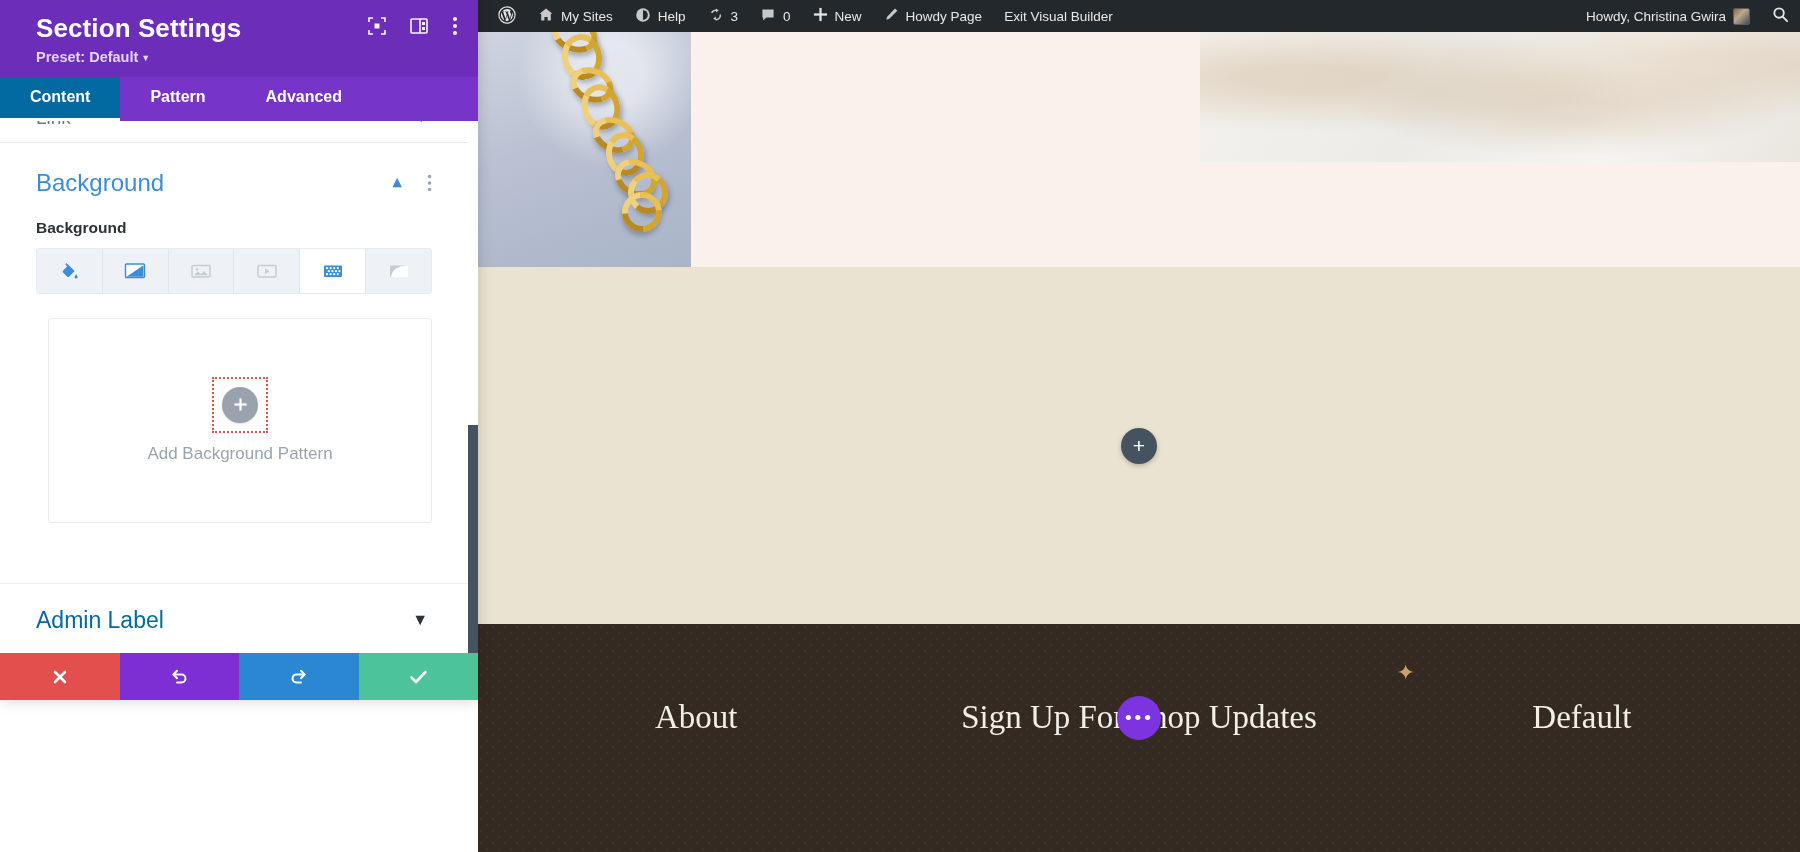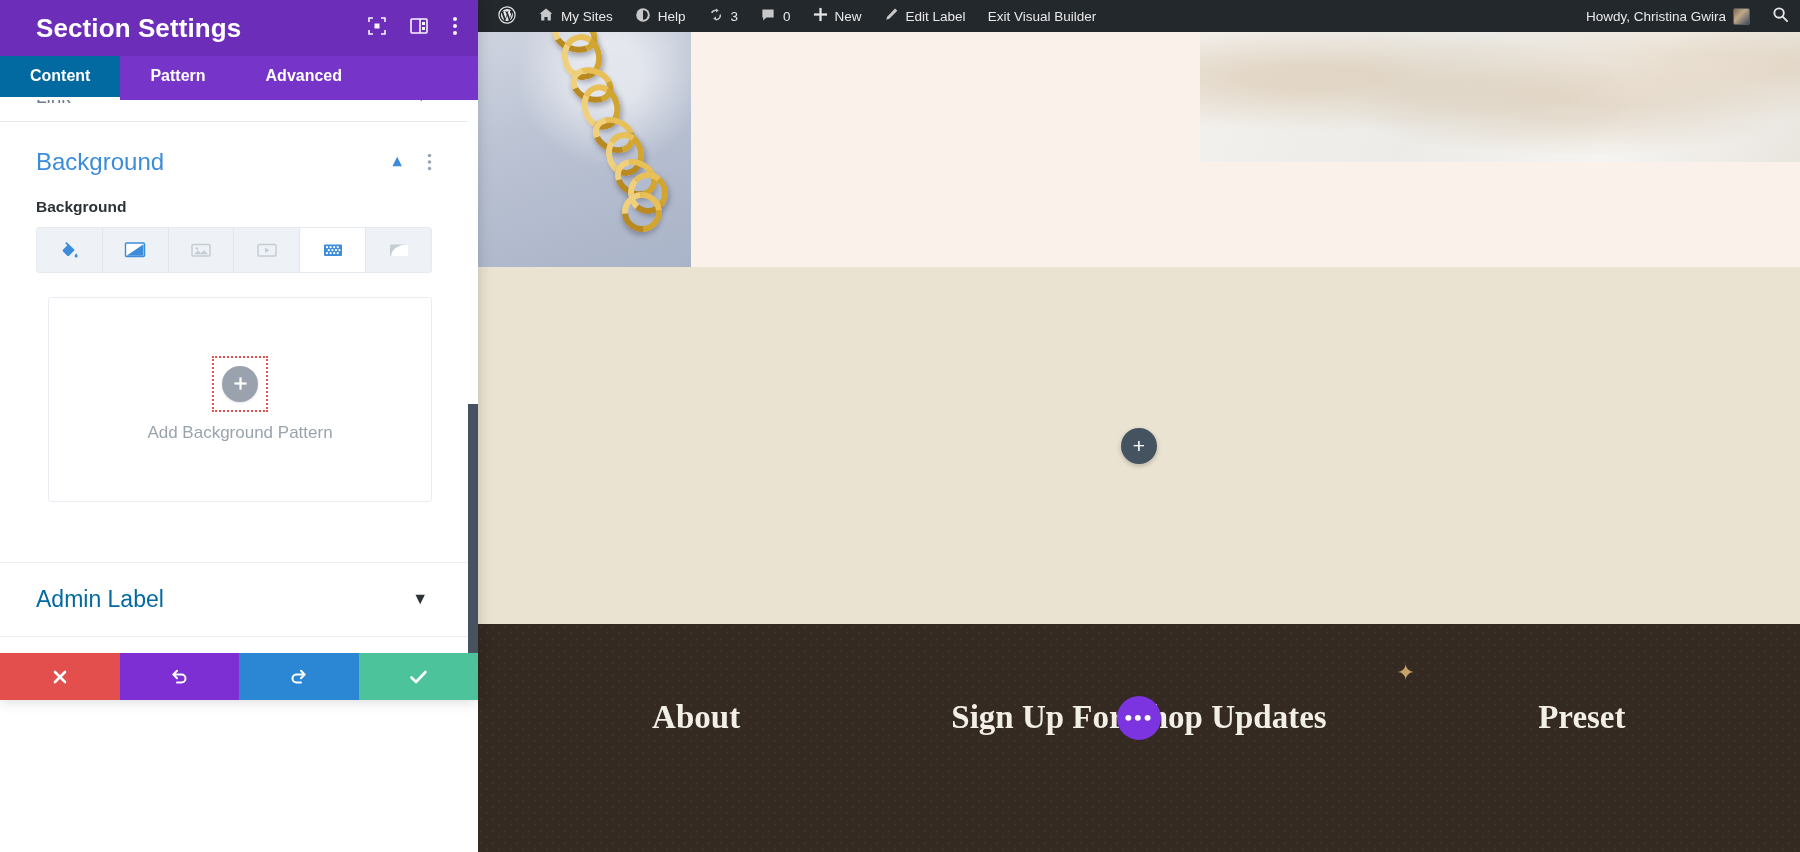--- a/index.html
+++ b/index.html
@@ -262,21 +262,21 @@
       radial-gradient(circle at 3px 3px, rgba(255,255,255,.045) 1.4px, transparent 1.6px),
       radial-gradient(circle at 9px 9px, rgba(255,255,255,.035) 1.2px, transparent 1.5px);
     background-size: 12px 12px, 12px 12px;
   }
   .footer-nav {
     position: absolute; left: 0; right: 0; top: 75px;
     display: flex; align-items: center;
     font-family: "Liberation Serif", serif;
     color: #f2efe6; font-size: 33px;
   }
-  .fn-item { flex: 1; text-align: center; cursor: pointer; white-space: nowrap; font-weight: bold; }
+  .fn-item { flex: 1; text-align: center; cursor: pointer; white-space: nowrap; }
   .fn-item.a { flex: 0 0 33%; }
   .fn-item.b { flex: 0 0 34%; }
   .fn-item.c { flex: 0 0 33%; }
   .sparkle {
     position: absolute; right: 385px; top: 36px;
     color: #c7a36a; font-size: 22px;
   }
   .hover-dots {
     position: absolute; left: 50%; top: 50%;
     transform: translate(-50%,-50%);
@@ -301,20 +301,23 @@
 </style>
 </head>
 <body>
 
 <div class="screen">
 
   <div class="settings-panel">
 
     <div class="panel-header">
       <div class="panel-title">Section Settings</div>
+      <div class="panel-preset">
+        <span>Preset: Default</span><span class="preset-caret">▼</span>
+      </div>
       <div class="header-icons">
         <span class="hicon">
           <svg width="18" height="18" viewBox="0 0 18 18" fill="none" stroke="#fff" stroke-width="1.6">
             <path d="M1 5V1h4M13 1h4v4M17 13v4h-4M5 17H1v-4"></path>
             <rect x="6.5" y="6.5" width="5" height="5" fill="#fff" stroke="none"></rect>
           </svg>
         </span>
         <span class="hicon">
           <svg width="18" height="18" viewBox="0 0 18 18" fill="none" stroke="#fff" stroke-width="1.6">
             <rect x="1" y="2" width="16" height="14" rx="1"></rect>
@@ -523,21 +526,21 @@
         </svg>
       </span>
       <span>New</span>
     </div>
     <div class="ab-item">
       <span>
         <svg width="15" height="15" viewBox="0 0 18 18" fill="#c8c8c8">
           <path d="M13.2 1.8 16 4.6 6.4 14.2 2.6 15.4 3.8 11.6z"></path>
         </svg>
       </span>
-      <span>Edit Label</span>
+      <span>Howdy Page</span>
     </div>
     <div class="ab-item">Exit Visual Builder</div>
 
     <div class="ab-spacer"></div>
 
     <div class="ab-item">
       <span>Howdy, Christina Gwira</span>
       <span class="ab-avatar"></span>
     </div>
     <div class="ab-item">
@@ -572,21 +575,21 @@
     </div>
 
     <div class="footer-section">
       <span class="sparkle">✦</span>
       <div class="footer-nav">
         <div class="fn-item a">About</div>
         <div class="fn-item b" style="position:relative;">
           <span>Sign Up For Shop Updates</span>
           <span class="hover-dots">•••</span>
         </div>
-        <div class="fn-item c">Preset</div>
+        <div class="fn-item c">Default</div>
       </div>
     </div>
   </div>
 
   <div class="badge" id="badge1">1</div>
   <div class="badge" id="badge2">2</div>
 
 </div>
 
 </body></html>

